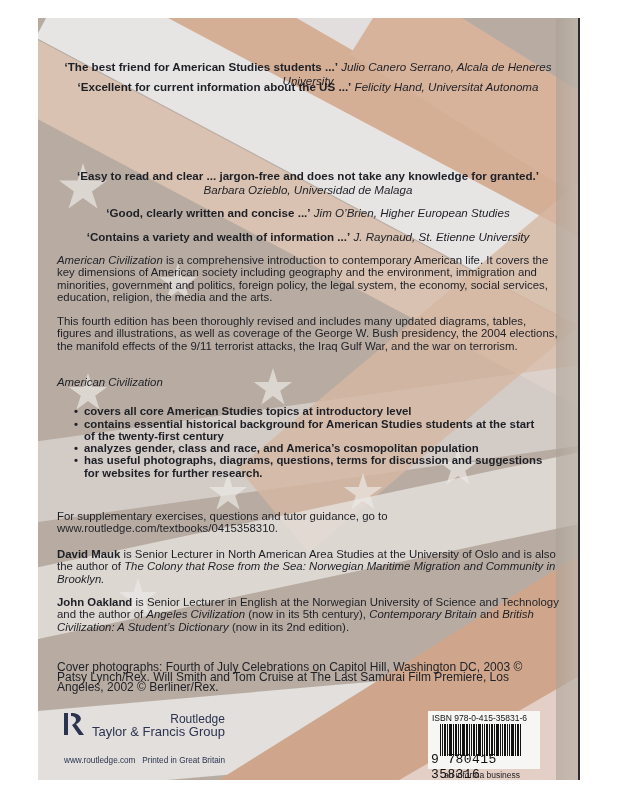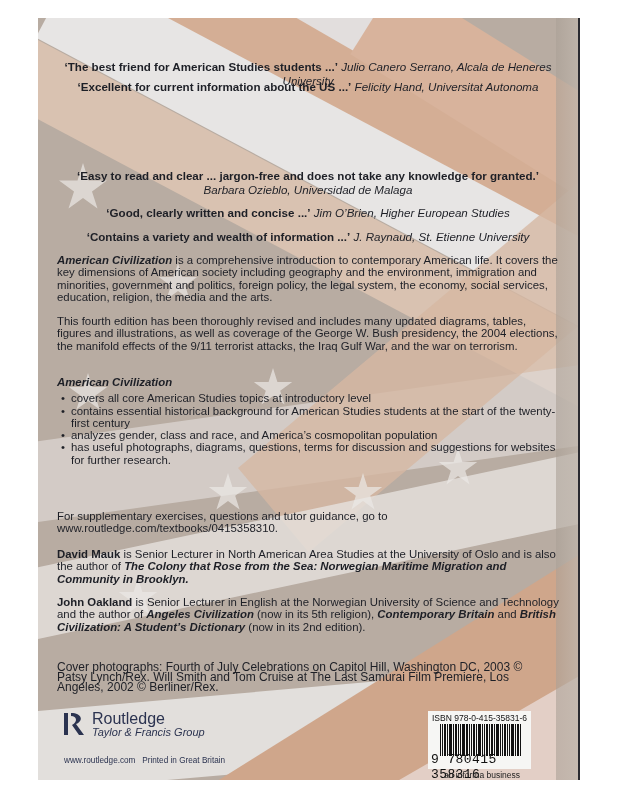--- a/index.html
+++ b/index.html
@@ -21,34 +21,34 @@
     position:absolute; width:40px; height:40px; background:rgba(235,232,230,0.7);
     clip-path: polygon(50% 0%, 61% 35%, 98% 35%, 68% 57%, 79% 91%, 50% 70%, 21% 91%, 32% 57%, 2% 35%, 39% 35%);
   }
   .spine-band { position:absolute; right:0; top:0; bottom:0; width:22px;
     background:linear-gradient(90deg, rgba(170,160,150,0.6), rgba(190,180,170,0.8)); }
   .content { position:absolute; left:0; top:0; width:540px; height:762px; }
   .quote { position:absolute; left:20px; width:500px; text-align:center; font-size:11.6px; line-height:14px; }
   .quote b { font-weight:bold; }
   .quote i { font-style:italic; }
   .para { position:absolute; left:19px; width:505px; font-size:11.4px; line-height:12.3px; }
-  .para i { font-style:italic;font-weight:bold; }
+  .para i { font-style:italic; }
   .para b { font-weight:bold; }
-  ul.bullets { margin:4px; padding:0; list-style:none; }
+  ul.bullets { margin:17px; padding:0; list-style:none;font-weight:bold; }
   ul.bullets li { position:relative; padding-left:10px; }
   ul.bullets li::before { content:"•"; position:absolute; left:0; top:0; }
   .subjects { position:absolute; left:19px; top:628px; font-size:10px; font-weight:bold; letter-spacing:-0.1px; }
   .credits { position:absolute; left:19px; top:644px; width:480px; font-size:12px; line-height:10px; }
   .logo { position:absolute; left:26px; top:693px; display:flex; align-items:center; }
   .logo-mark { width:22px; height:26px; position:relative; }
   .logo-text { margin-left:6px; color:#2b3350; }
-  .logo-name { font-size:16px; line-height:16px; }
-  .logo-sub { font-size:11px; line-height:10px;font-style:italic; }
+  .logo-name { font-size:12px; line-height:16px;text-align:right; }
+  .logo-sub { font-size:13px; line-height:10px; }
   .weburl { position:absolute; left:26px; top:738px; font-size:8.2px; color:#2b3350; }
-  .barcode-box { position:absolute; left:390px; top:693px; width:103px; height:58px; background:#f6f6f4; }
+  .barcode-box { position:absolute; left:390px; top:693px; width:112px; height:58px; background:#f6f6f4; }
   .isbn { position:absolute; left:4px; top:2px; font-size:8.5px; color:#111; }
   .bars { position:absolute; left:12px; top:13px; width:92px; height:32px; display:flex; align-items:stretch; }
   .bars span { display:block; background:#111; margin-right:1px; }
   .ean { position:absolute; left:3px; top:41px; font-size:13px; color:#111; letter-spacing:0.4px; font-family:"Liberation Mono", monospace; }
   .informa { position:absolute; left:406px; top:752px; font-size:8.5px; color:#222; }
 </style>
 </head>
 <body>
 
 <div class="cover">
@@ -92,21 +92,21 @@
         <li>covers all core American Studies topics at introductory level</li>
         <li>contains essential historical background for American Studies students at the start of the twenty-first century</li>
         <li>analyzes gender, class and race, and America’s cosmopolitan population</li>
         <li>has useful photographs, diagrams, questions, terms for discussion and suggestions for websites for further research.</li>
       </ul>
     </div>
 
     <div class="para" style="top:492px;">For supplementary exercises, questions and tutor guidance, go to www.routledge.com/textbooks/0415358310.</div>
 
     <div class="para" style="top:530px;"><b>David Mauk</b><span> is Senior Lecturer in North American Area Studies  at the  University of Oslo  and is also the author of </span><i>The Colony that Rose from the Sea: Norwegian Maritime Migration and Community in Brooklyn.</i></div>
-    <div class="para" style="top:578px;"><b>John Oakland</b><span> is Senior Lecturer in English at the Norwegian University of Science and Technology and the author of </span><i>Angeles Civilization</i><span> (now in its 5th religion), </span><i>Contemporary Britain</i><span> and </span><i>British Civilization: A Student’s Dictionary</i><span> (now in its 2nd edition).</span></div>
+    <div class="para" style="top:578px;"><b>John Oakland</b><span> is Senior Lecturer in English at the Norwegian University of Science and Technology and the author of </span><i>Angeles Civilization</i><span> (now in its 5th century), </span><i>Contemporary Britain</i><span> and </span><i>British Civilization: A Student’s Dictionary</i><span> (now in its 2nd edition).</span></div>
 
     <div class="credits">Cover photographs: Fourth of July Celebrations on Capitol Hill, Washington DC, 2003 © Patsy Lynch/Rex. Will Smith and Tom Cruise at The Last Samurai Film Premiere, Los Angeles, 2002 © Berliner/Rex.</div>
 
     <div class="logo">
       <div class="logo-mark">
         <svg width="22" height="26" viewBox="0 0 22 26">
           <rect x="0" y="2" width="4" height="22" fill="#2b3350"></rect>
           <path d="M7 2 C18 2 20 10 12 13 L20 24 L15 24 L8 14 C14 11 13 5 7 5 Z" fill="#2b3350"></path>
         </svg>
       </div>

